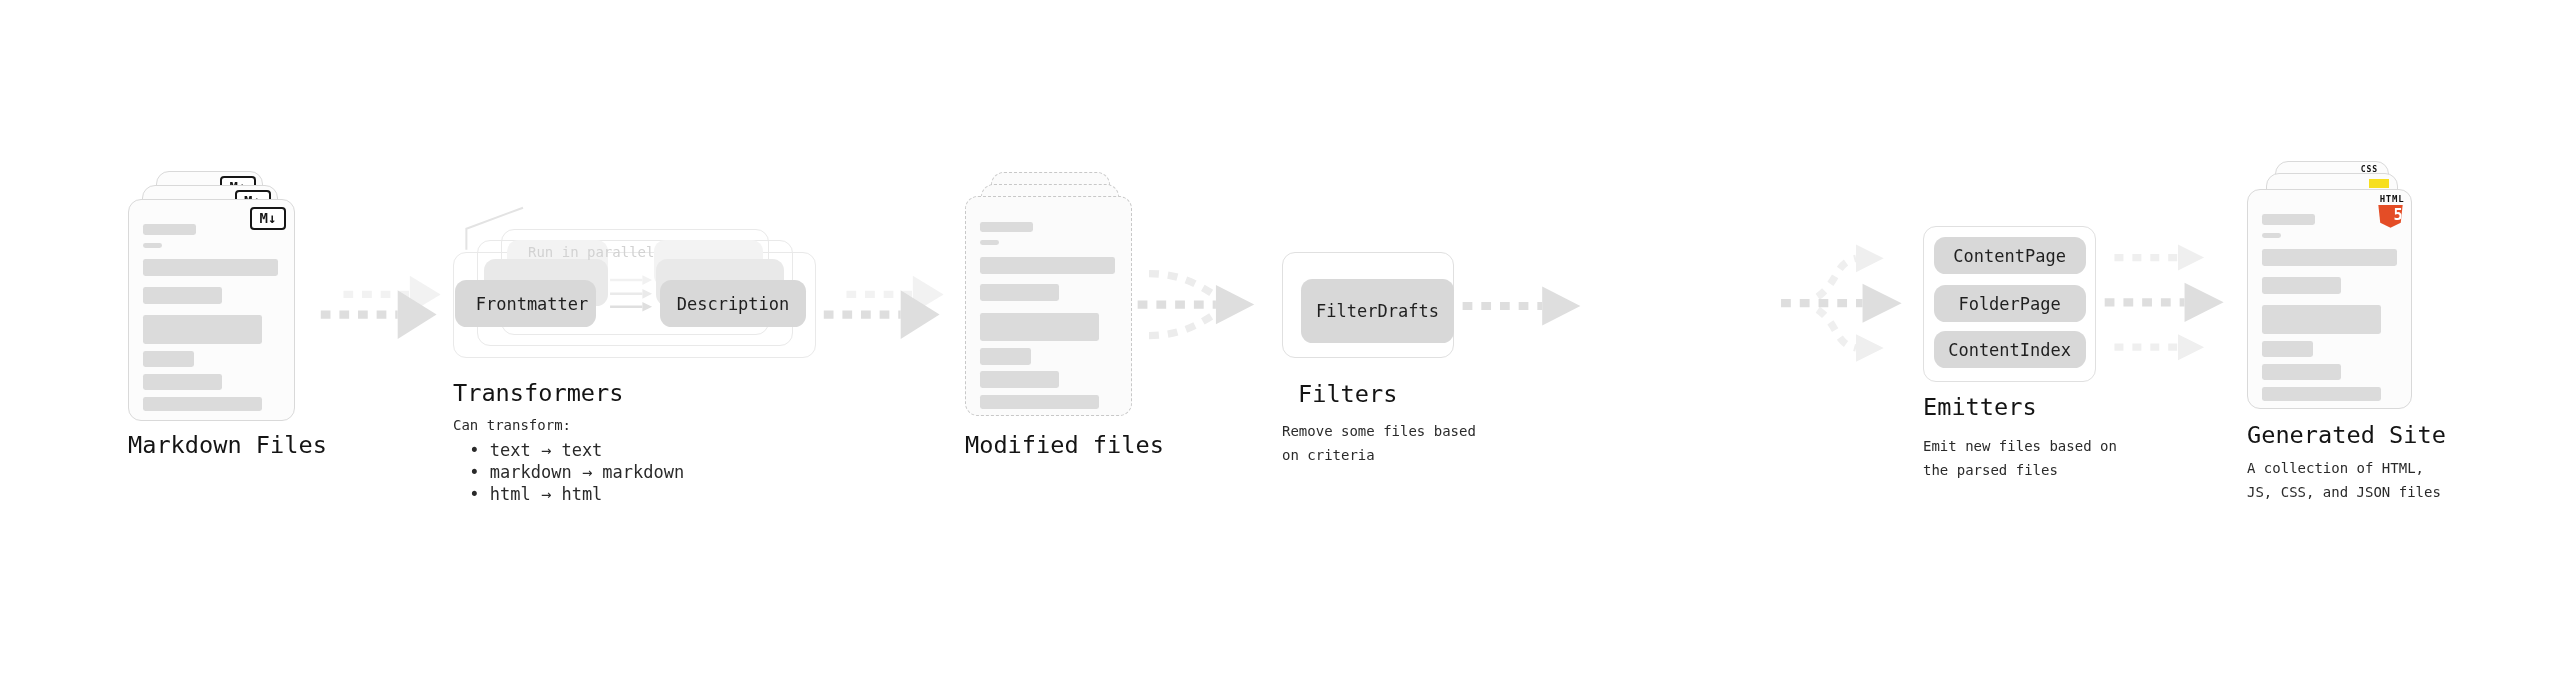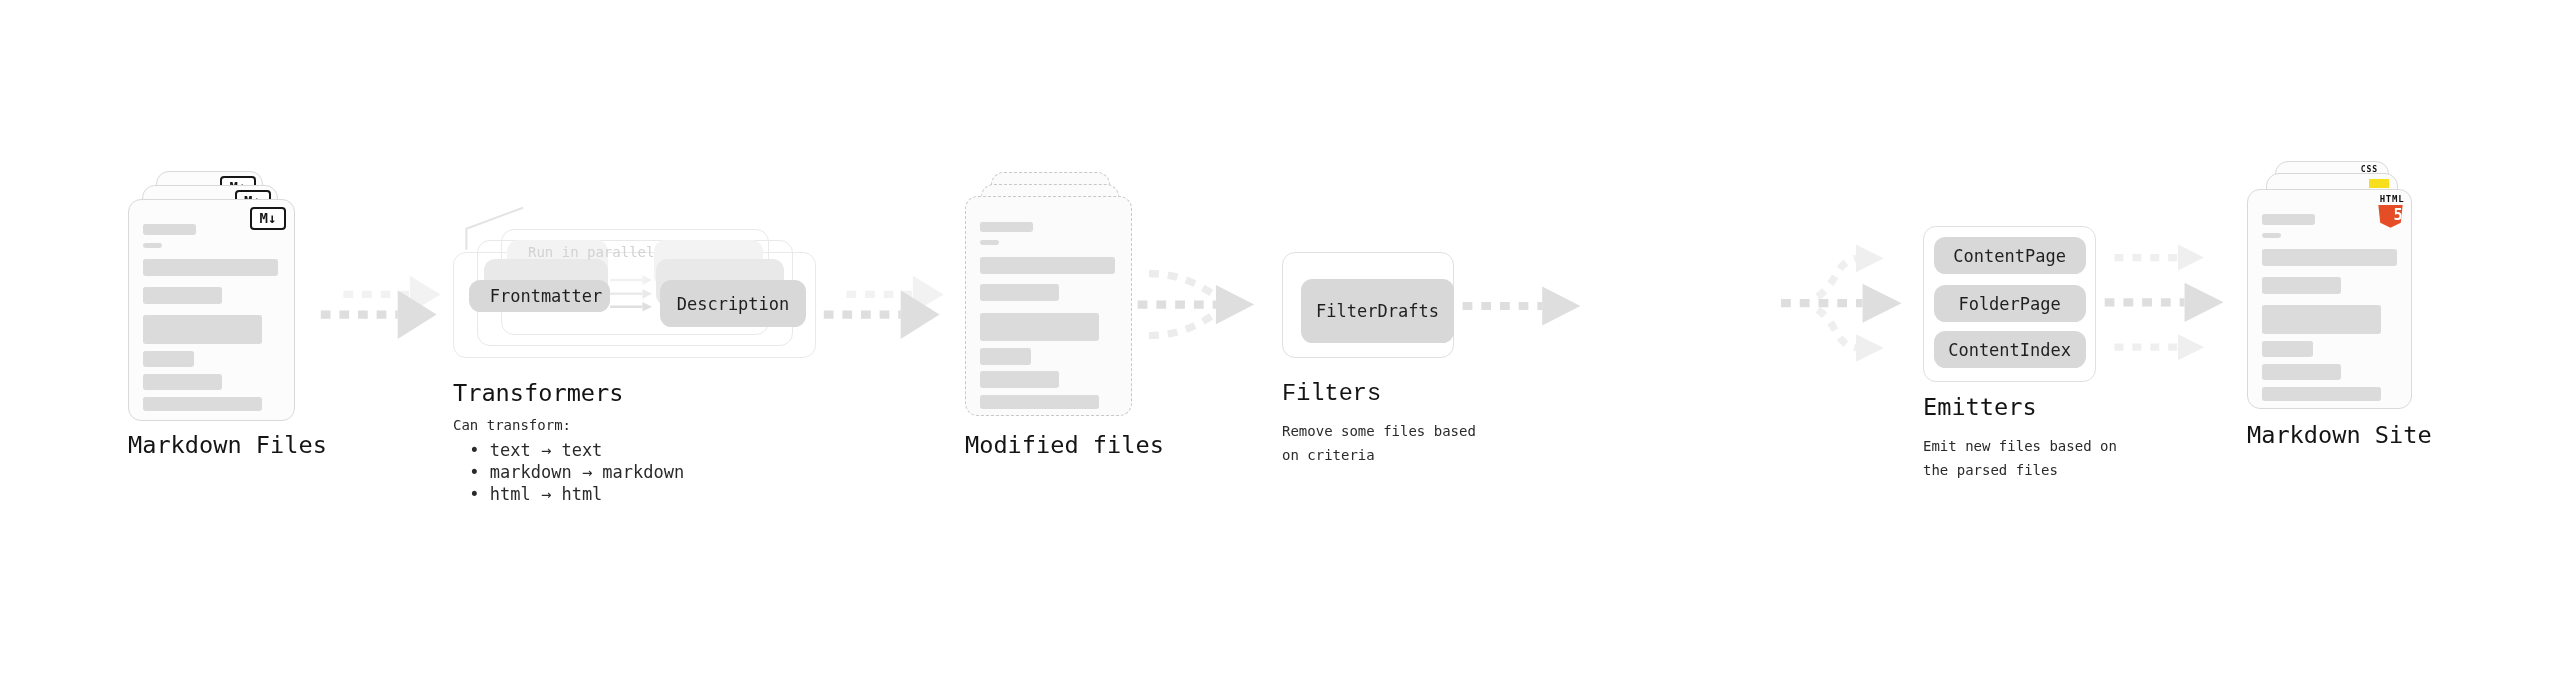--- a/index.html
+++ b/index.html
@@ -83,21 +83,21 @@
     <polygon points="97,35 97,95 145,65" fill="#dedede"></polygon>
   </svg>
 
   <div class="abs" style="left:453px;top:229px;width:414px;height:276px;">
     <div class="frame lite" style="left:48px;top:0;width:268px;height:106px;"></div>
     <div class="frame lite" style="left:24.4px;top:11.4px;width:316px;height:106px;"></div>
     <div class="frame lite" style="left:0;top:23px;width:363px;height:106px;"></div>
 
     <div class="pill g3" style="left:54px;top:10.6px;width:101px;height:47px;"></div>
     <div class="pill g2" style="left:31px;top:30px;width:124px;height:47px;"></div>
-    <div class="pill" style="left:16px;top:51px;width:141px;height:32px;padding-left:13px;">Frontmatter</div>
+    <div class="pill" style="left:2px;top:51px;width:141px;height:47px;padding-left:13px;">Frontmatter</div>
 
     <div class="pill g3" style="left:201px;top:10.6px;width:109px;height:47px;"></div>
     <div class="pill g2" style="left:203px;top:30px;width:128px;height:47px;"></div>
     <div class="pill" style="left:207px;top:51px;width:146px;height:47px;">Description</div>
 
     <svg class="arr" style="left:157px;top:43px;" width="47" height="42" viewBox="0 0 58 52">
       <line x1="0" y1="10" x2="40" y2="10" stroke="#f1f1f1" stroke-width="3"></line>
         <polygon points="40,4 40,16 52,10" fill="#f1f1f1"></polygon>
       <line x1="0" y1="27" x2="40" y2="27" stroke="#eaeaea" stroke-width="3"></line>
         <polygon points="40,21 40,33 52,27" fill="#eaeaea"></polygon>
@@ -147,21 +147,21 @@
   <svg class="arr" style="left:1136px;top:254px;" width="137" height="102" viewBox="0 0 168 125">
     <path d="M 16 24 C 55 24, 78 38, 102 54" fill="none" stroke="#ececec" stroke-width="9" stroke-dasharray="12 11"></path>
     <path d="M 16 100 C 55 100, 78 86, 102 70" fill="none" stroke="#ececec" stroke-width="9" stroke-dasharray="12 11"></path>
     <line x1="2" y1="62" x2="98" y2="62" stroke="#dedede" stroke-width="10" stroke-dasharray="12 11"></line>
     <polygon points="98,38 98,86 145,62" fill="#dedede"></polygon>
   </svg>
 
   <div class="abs" style="left:1282px;top:252px;width:203px;height:228px;">
     <div class="frame" style="left:0;top:0;width:172px;height:106px;"></div>
     <div class="pill" style="left:19px;top:27px;width:153px;height:64px;">FilterDrafts</div>
-    <div class="title" style="left:0;top:128px;font-family:Liberation Mono, monospace;">Filters</div>
+    <div class="title" style="left:16px;top:128px;">Filters</div>
     <div class="desc" style="left:0;top:168px;">Remove some files based
 on criteria</div>
   </div>
 
   <svg class="arr" style="left:1461px;top:275px;" width="134" height="62" viewBox="0 0 165 76">
     <line x1="2" y1="38" x2="100" y2="38" stroke="#dedede" stroke-width="10" stroke-dasharray="12 11"></line>
     <polygon points="100,14 100,62 147,38" fill="#dedede"></polygon>
   </svg>
 
 
@@ -212,17 +212,19 @@
           <div style="width: 53px; height: 10.6px; margin-bottom: 8.1px;"></div>
           <div style="width: 18.7px; height: 4.9px; margin-bottom: 11.4px;"></div>
           <div style="width: 135px; height: 17px; margin-bottom: 10.6px;"></div>
           <div style="width: 79px; height: 17px; margin-bottom: 11.4px;"></div>
           <div style="width: 119px; height: 28.4px; margin-bottom: 7.3px;"></div>
           <div style="width: 51px; height: 16.3px; margin-bottom: 6.5px;"></div>
           <div style="width: 79px; height: 16.3px; margin-bottom: 7.3px;"></div>
           <div style="width: 119px; height: 14px; margin-bottom: 0px;"></div>
         </div>
     </div>
-    <div class="title" style="left:0;top:260px;">Markdown Site</div>
+    <div class="title" style="left:0;top:260px;">Generated Site</div>
+    <div class="desc" style="left:0;top:296px;">A collection of HTML,
+JS, CSS, and JSON files</div>
   </div>
 
 </div>
 
 
 </body></html>

